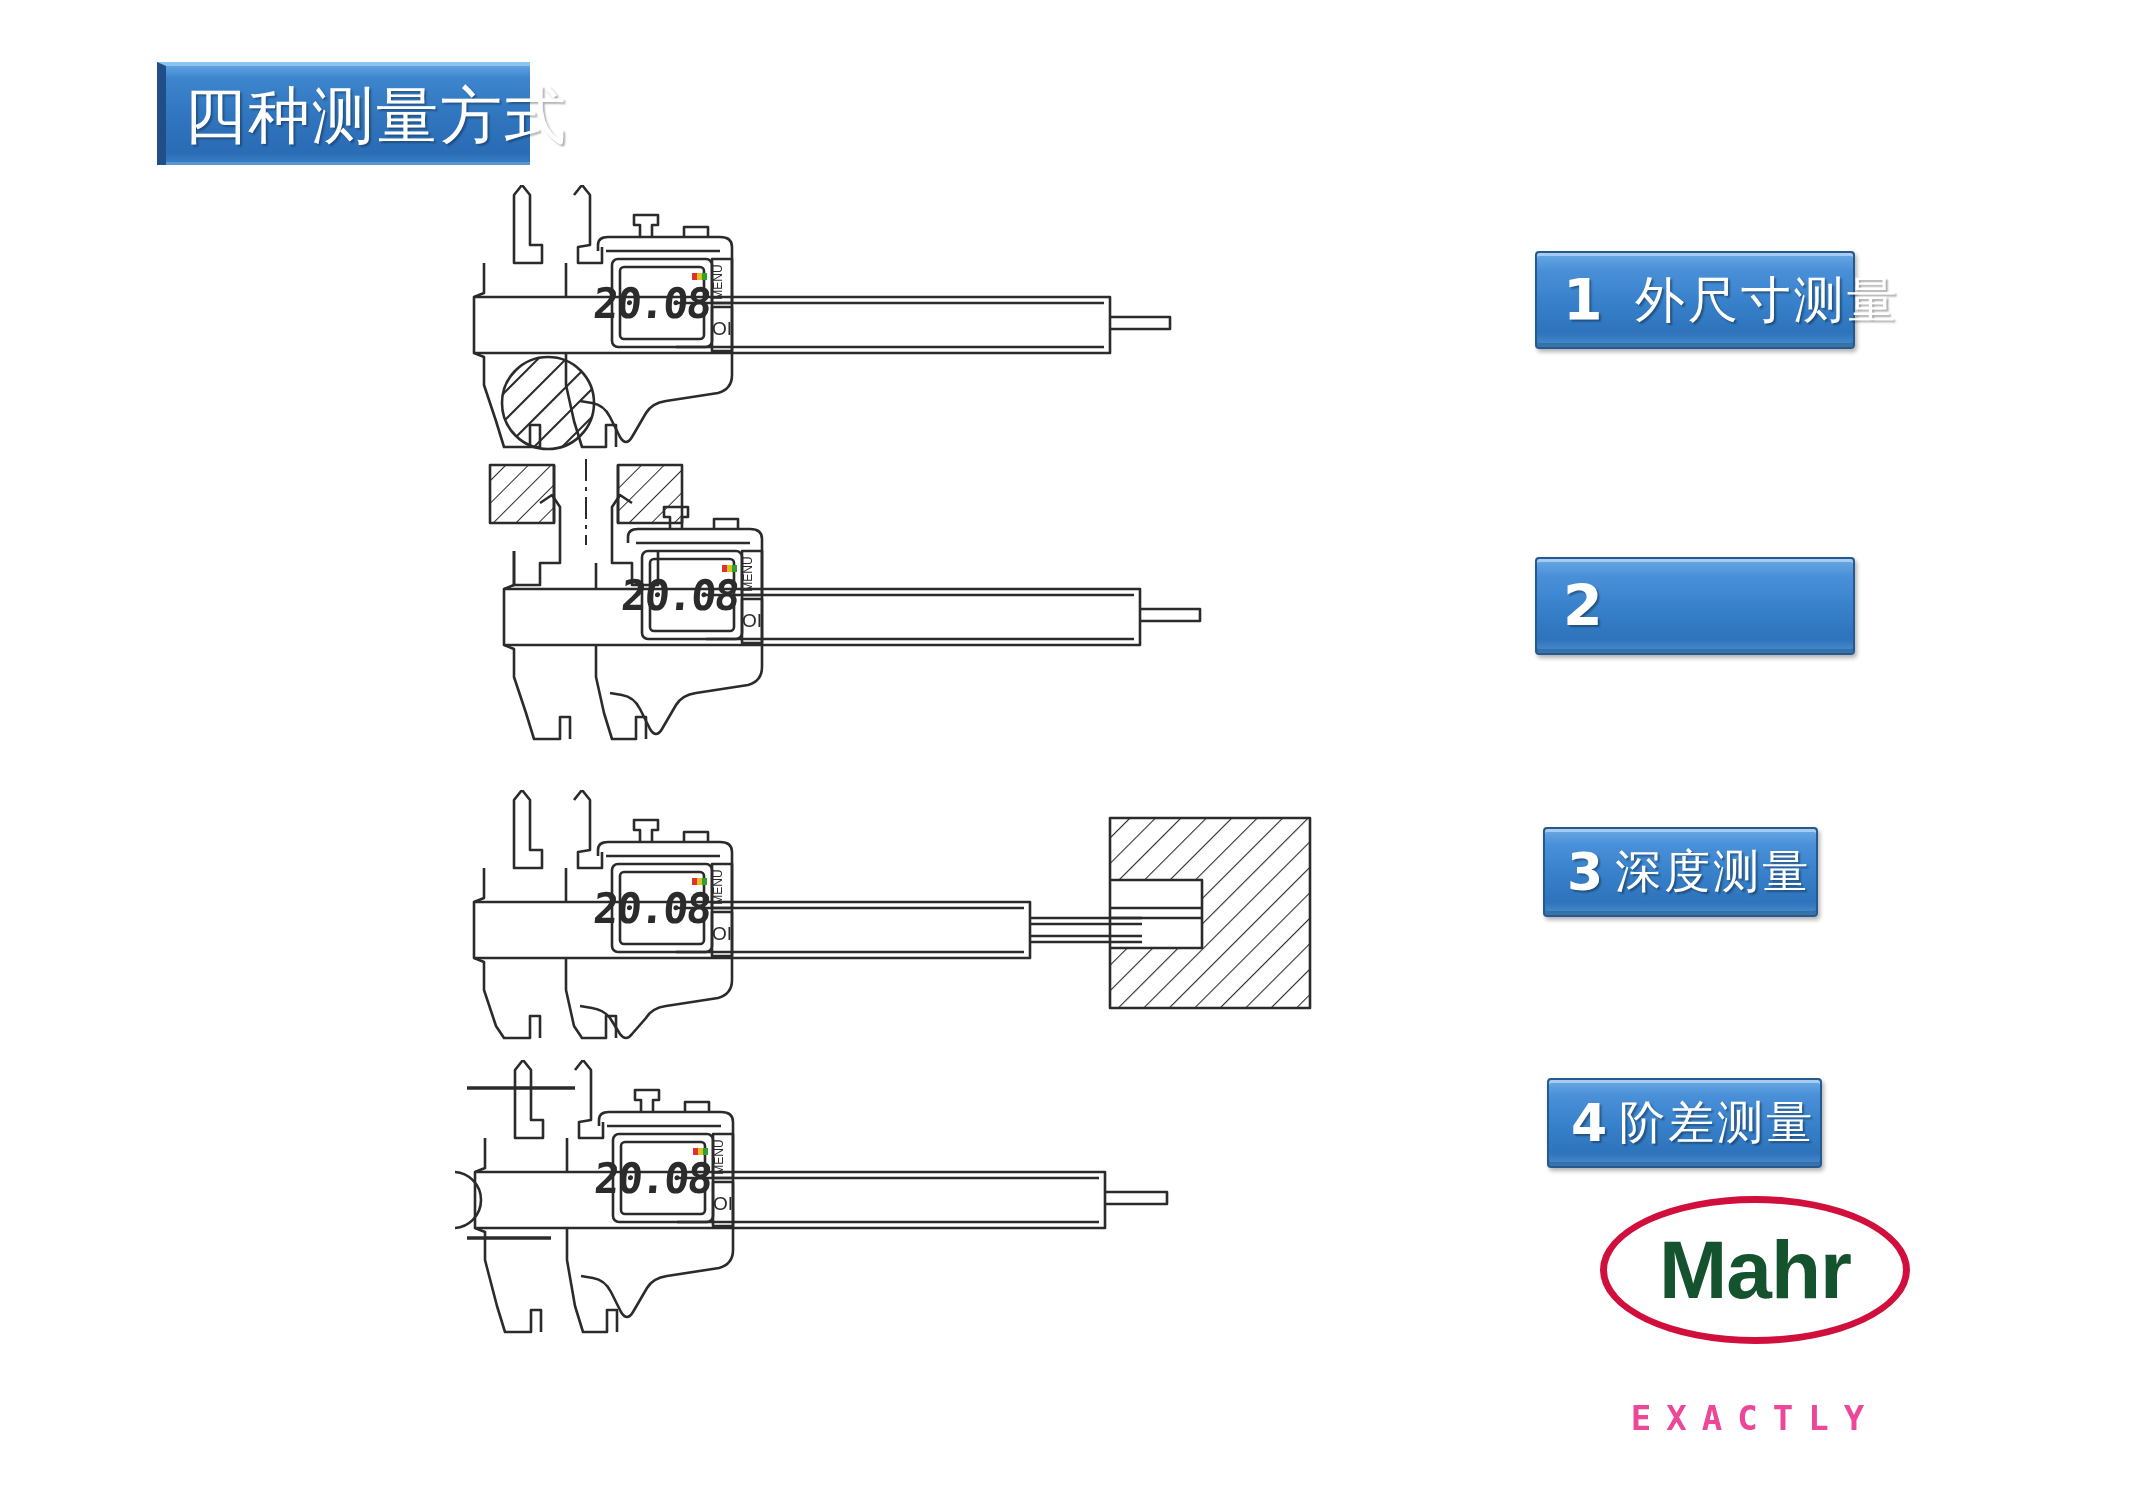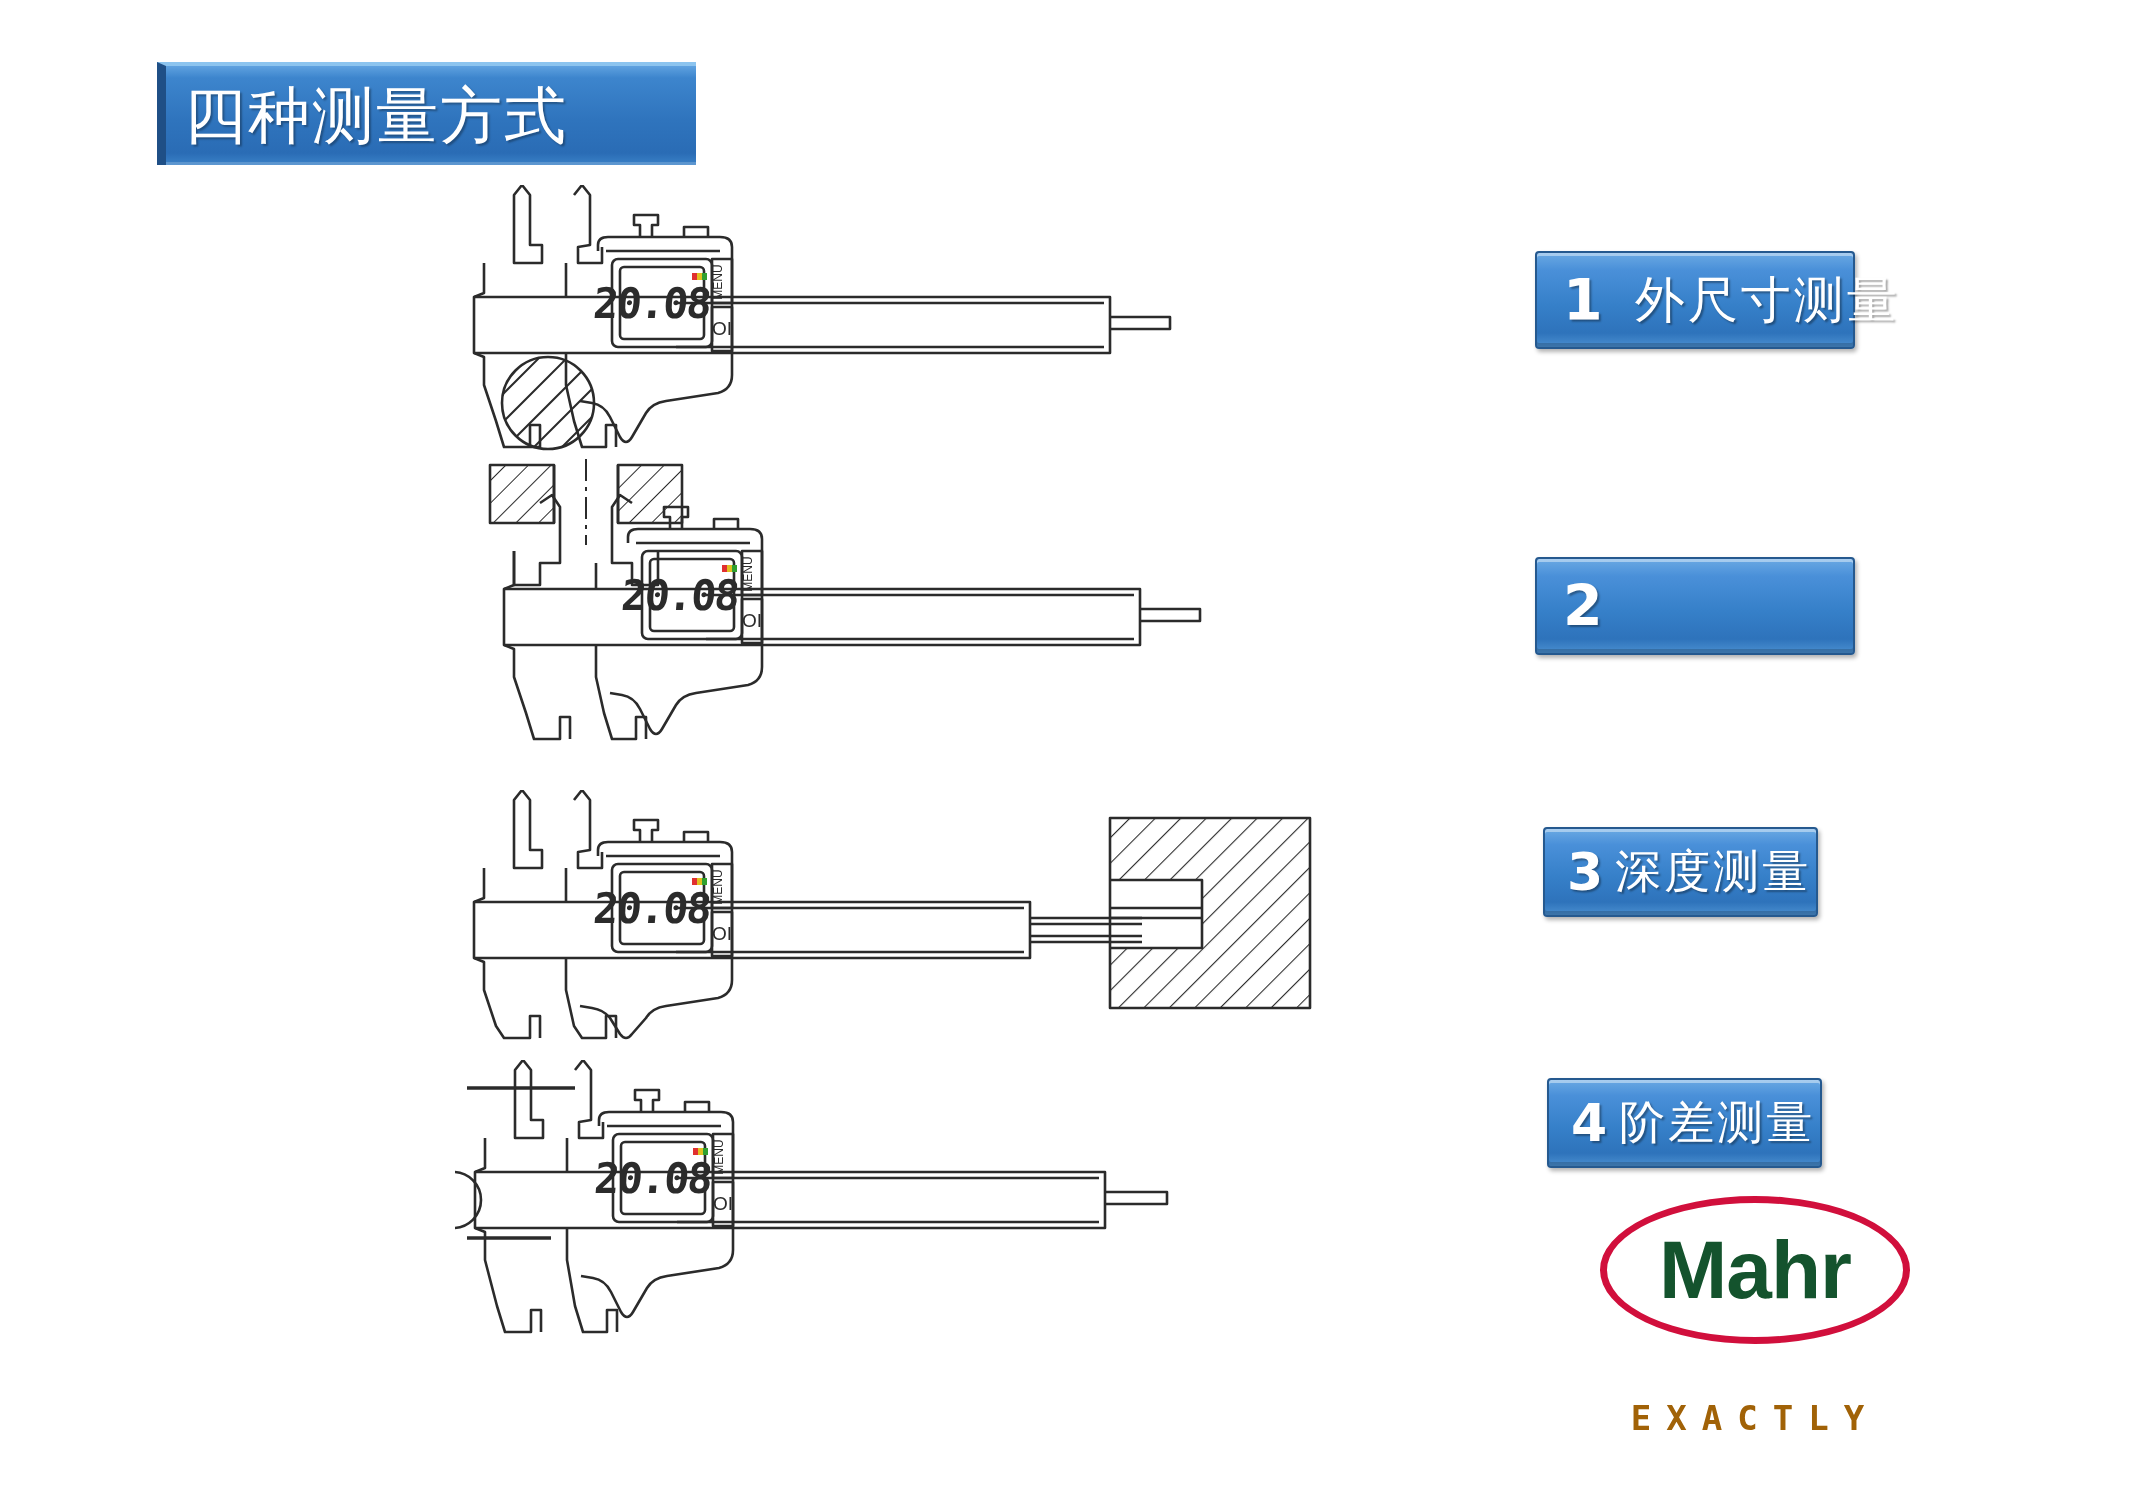--- a/index.html
+++ b/index.html
@@ -9,21 +9,21 @@
     font-family:"Liberation Serif", serif;
     overflow:hidden;
     position:relative;
   }
   .stage{position:absolute;left:0;top:0;width:2138px;height:1512px;}
 
   
   .title-plate{
     position:absolute;
     left:157px;top:62px;
-    width:539px;height:103px;
+    width:373px;height:103px;
     box-sizing:border-box;
     background:linear-gradient(180deg,#5fa2e0 0%,#3d85cd 12%,#2f74bd 55%,#2a6cb5 88%,#3b82c8 100%);
     border-left:9px solid #1f4f86;
     border-top:4px solid #8cc4ef;
     box-shadow:inset 0 -3px 0 rgba(255,255,255,.18);
     display:flex;align-items:center;
     padding-left:18px;
   }
   .title-plate .txt{
     color:#ffffff;
@@ -81,21 +81,21 @@
     display:flex;align-items:center;justify-content:center;
     font-family:"Liberation Sans", sans-serif;
     font-weight:700;font-size:82px;color:#14532d;
     letter-spacing:-1px;
   }
   .tagline{
     position:absolute;left:1602px;top:1398px;width:306px;
     text-align:center;
     font-family:"DejaVu Sans Mono", monospace;
     font-size:34px;font-weight:700;
-    color:#a16207;letter-spacing:15px;
+    color:#ec4899;letter-spacing:15px;
   }
 
   
   .dwg{position:absolute;}
 </style>
 </head>
 <body>
 
 <div class="stage">
 

